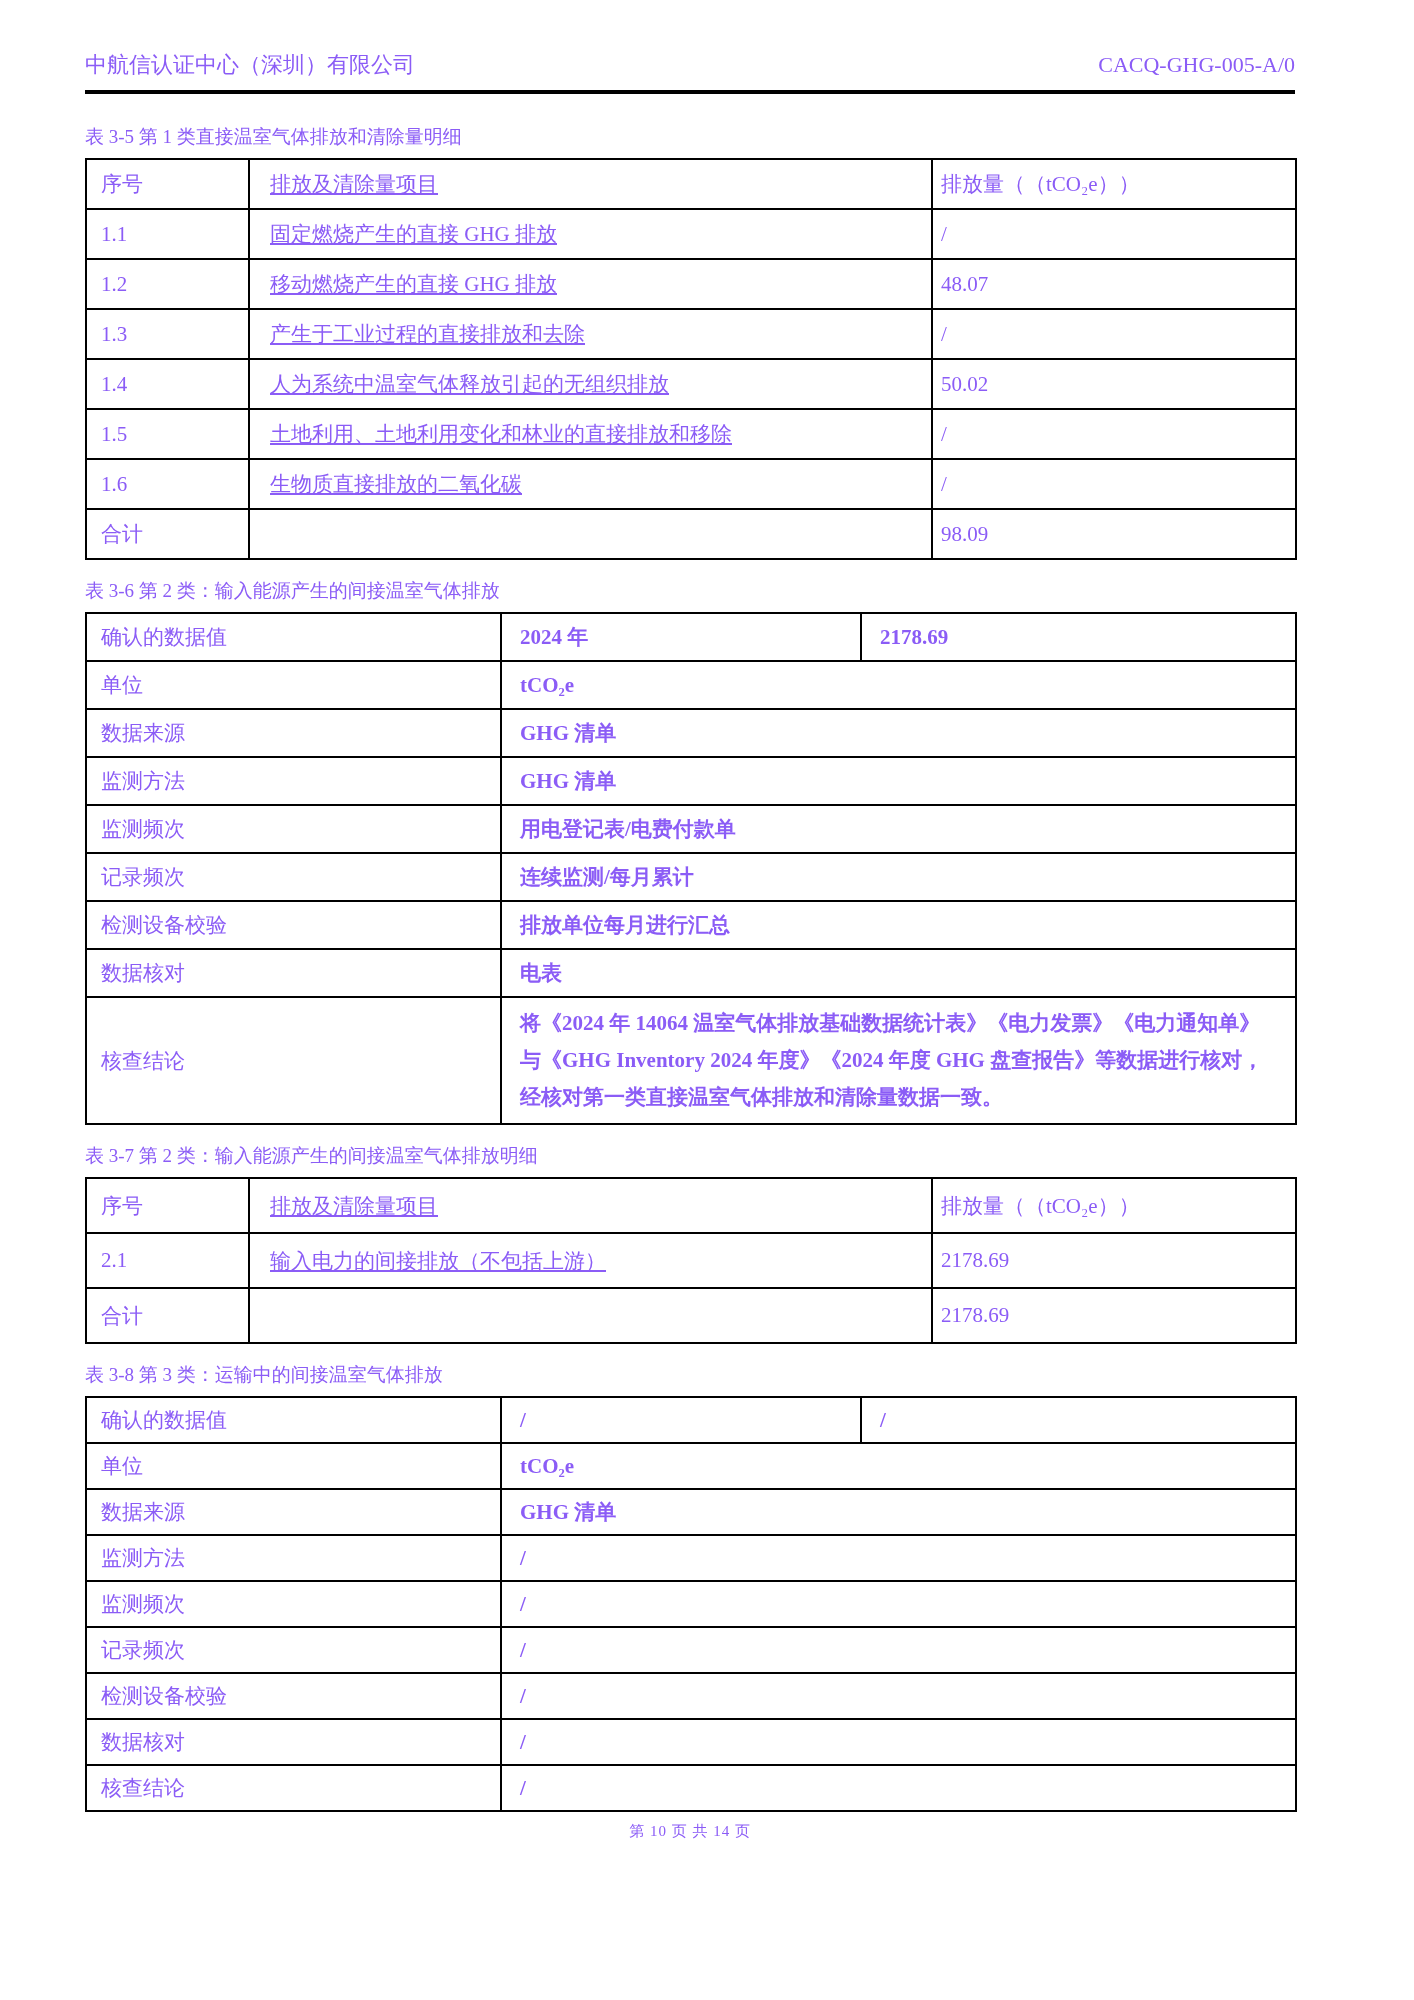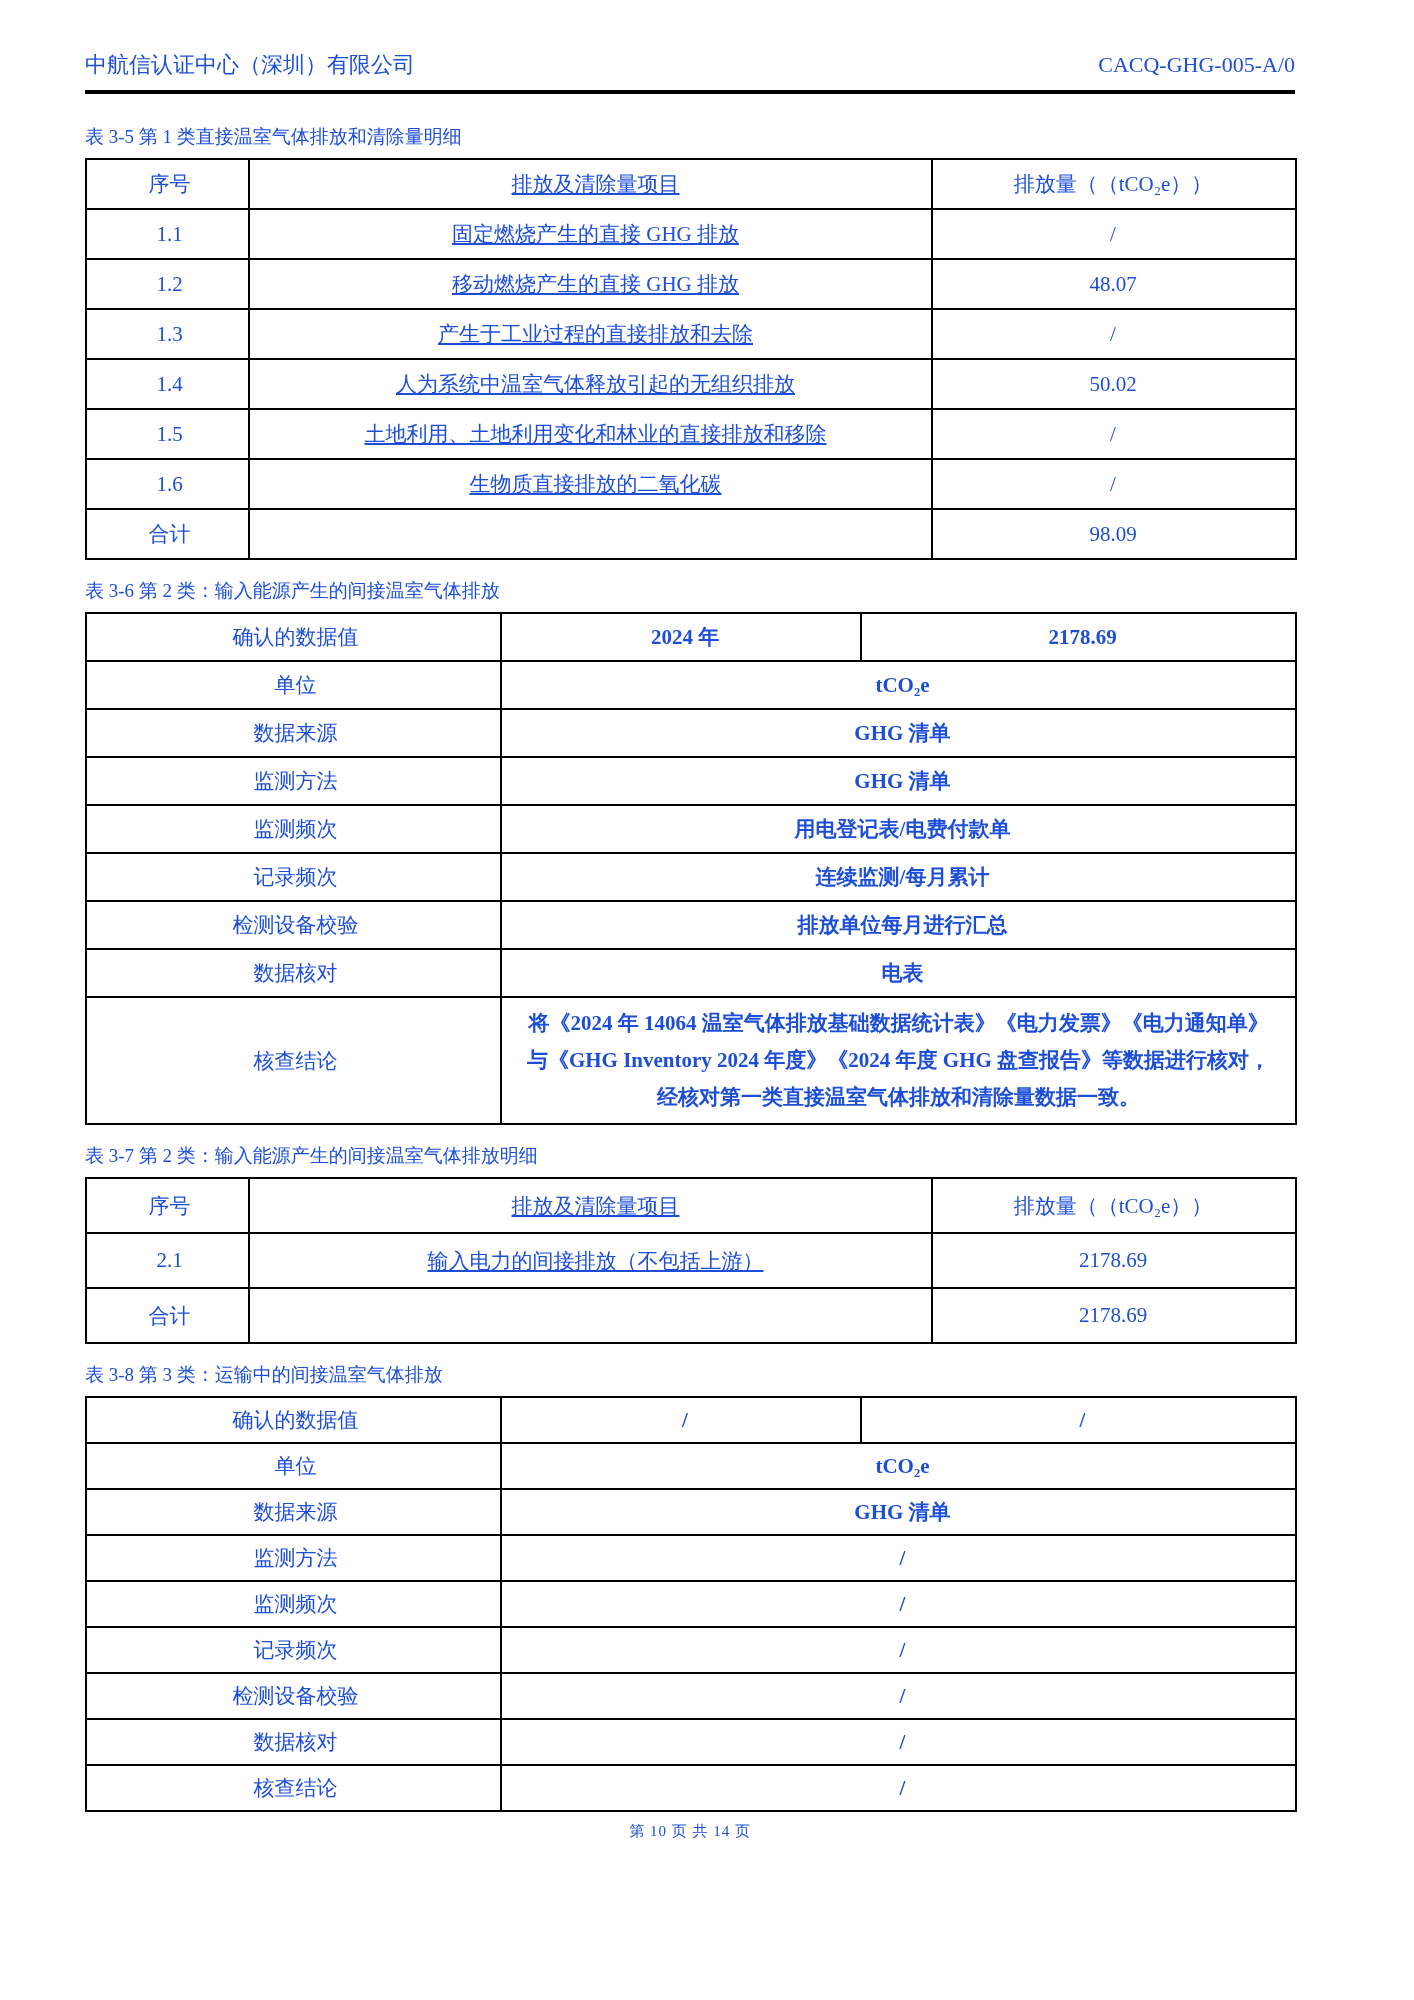--- a/index.html
+++ b/index.html
@@ -1,30 +1,30 @@
 <!DOCTYPE html>
 <html><head>
 <meta charset="utf-8">
 <style>
   * { margin:0; padding:0; box-sizing:border-box; }
   html,body { background:#ffffff; }
   .page {
-    width:1414px; height:2000px; background:#ffffff; color:#1d4ed8;
+    width:1414px; height:2000px; background:#ffffff; color:#8b5cf6;
     font-family:"Liberation Serif","DejaVu Serif",serif;
     position:relative; overflow:hidden;
   }
   .content { padding:50px 119px 0 85px; }
   .doc-header {
     display:flex; justify-content:space-between; align-items:flex-end;
     font-size:22px; line-height:30px; padding-bottom:10px;
     border-bottom:4px solid #000;
   }
   .caption { font-size:19px; line-height:26px; margin-top:30px; margin-bottom:8px; }
   .caption.tight { margin-top:18px; }
-  table { border-collapse:collapse; width:1210px; table-layout:fixed;text-align:center; }
+  table { border-collapse:collapse; width:1210px; table-layout:fixed; }
   td {
     border:2px solid #000; font-size:21px; vertical-align:middle;
     padding:2px 10px; overflow:hidden; word-break:break-all;
   }
   
   .detail td.c1 { padding-left:14px; }
   .detail td.c2 { padding-left:20px;text-decoration:underline; }
   .detail td.c3 { padding-left:8px; }
   .t35 td { height:50px; }
   .t37 td { height:55px; }

